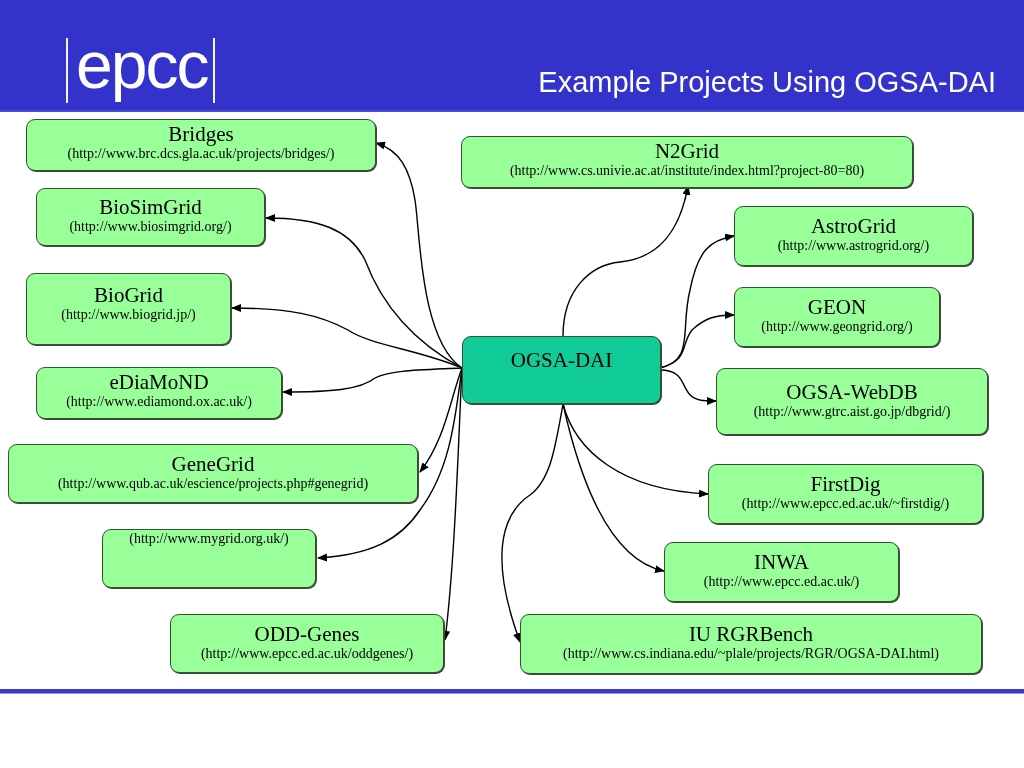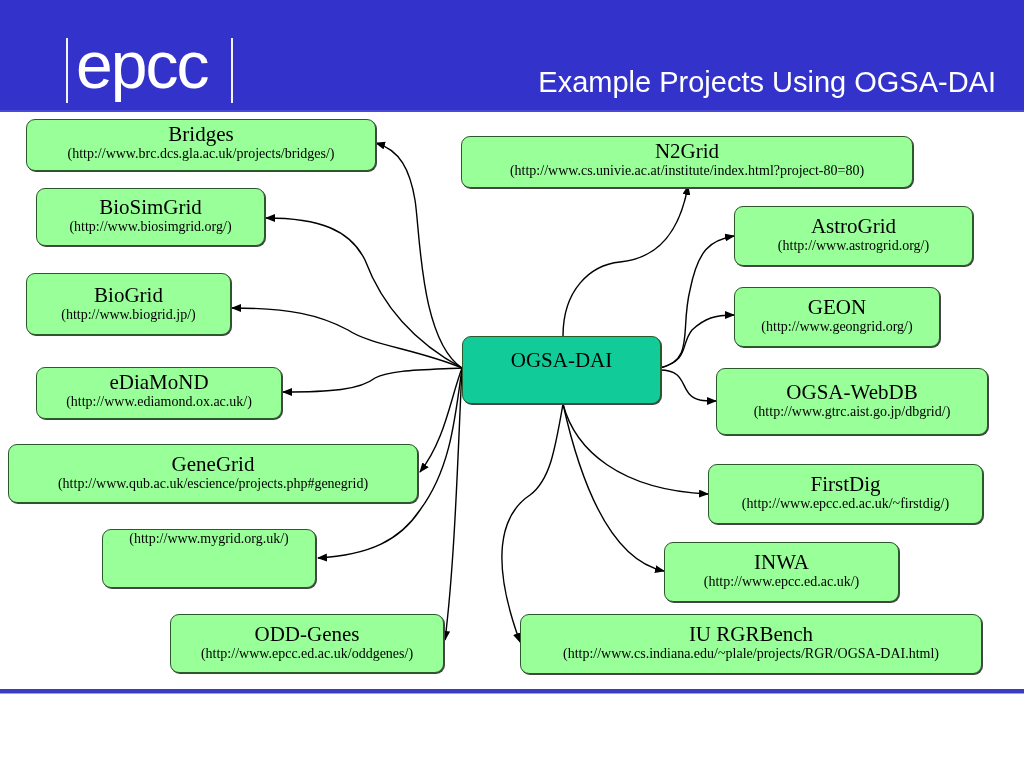--- a/index.html
+++ b/index.html
@@ -18,21 +18,21 @@
   }
   .logo {
     position: absolute; left: 66px; top: 30px; height: 80px;
     display: flex; align-items: center;
   }
   .logo-bar {
     width: 2px; height: 65px; background: #ffffff; opacity: 0.95;
   }
   .logo-text {
     font-family: "Liberation Sans", sans-serif; font-size: 66px; line-height: 66px;
-    color: #ffffff; letter-spacing: -2px; padding: 0 24px 10px 8px; font-weight: 400;
+    color: #ffffff; letter-spacing: -2px; padding: 0 6px 10px 8px; font-weight: 400;
   }
   .title {
     position: absolute; right: 28px; top: 66px;
     font-family: "Liberation Sans", sans-serif; font-size: 29px; color: #ffffff;
     white-space: nowrap;
   }
   .footer-line {
     position: absolute; left: 0; top: 689px; width: 1024px; height: 4px;
     background: #3b3bc4;
   }
@@ -88,21 +88,21 @@
 </svg>
 
 <div class="node" style="left:26px;top:119px;width:350px;height:52px;">
   <span class="name">Bridges</span>
   <span class="url">(http://www.brc.dcs.gla.ac.uk/projects/bridges/)</span>
 </div>
 <div class="node" style="left:36px;top:188px;width:229px;height:58px;">
   <span class="name" style="margin-top:7px">BioSimGrid</span>
   <span class="url">(http://www.biosimgrid.org/)</span>
 </div>
-<div class="node" style="left:26px;top:273px;width:205px;height:62px;">
+<div class="node" style="left:26px;top:273px;width:205px;height:72px;">
   <span class="name" style="margin-top:10px">BioGrid</span>
   <span class="url">(http://www.biogrid.jp/)</span>
 </div>
 <div class="node" style="left:36px;top:367px;width:246px;height:52px;">
   <span class="name">eDiaMoND</span>
   <span class="url">(http://www.ediamond.ox.ac.uk/)</span>
 </div>
 <div class="node" style="left:8px;top:444px;width:410px;height:59px;">
   <span class="name" style="margin-top:8px">GeneGrid</span>
   <span class="url">(http://www.qub.ac.uk/escience/projects.php#genegrid)</span>

